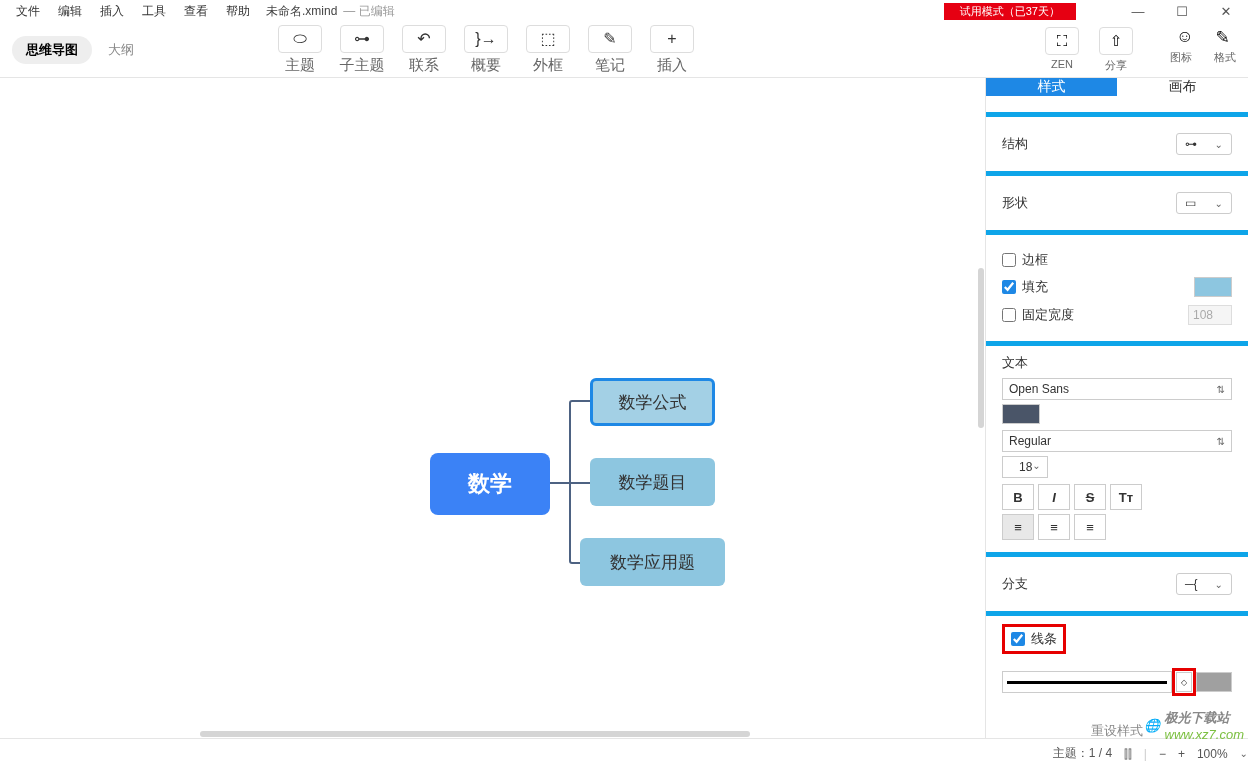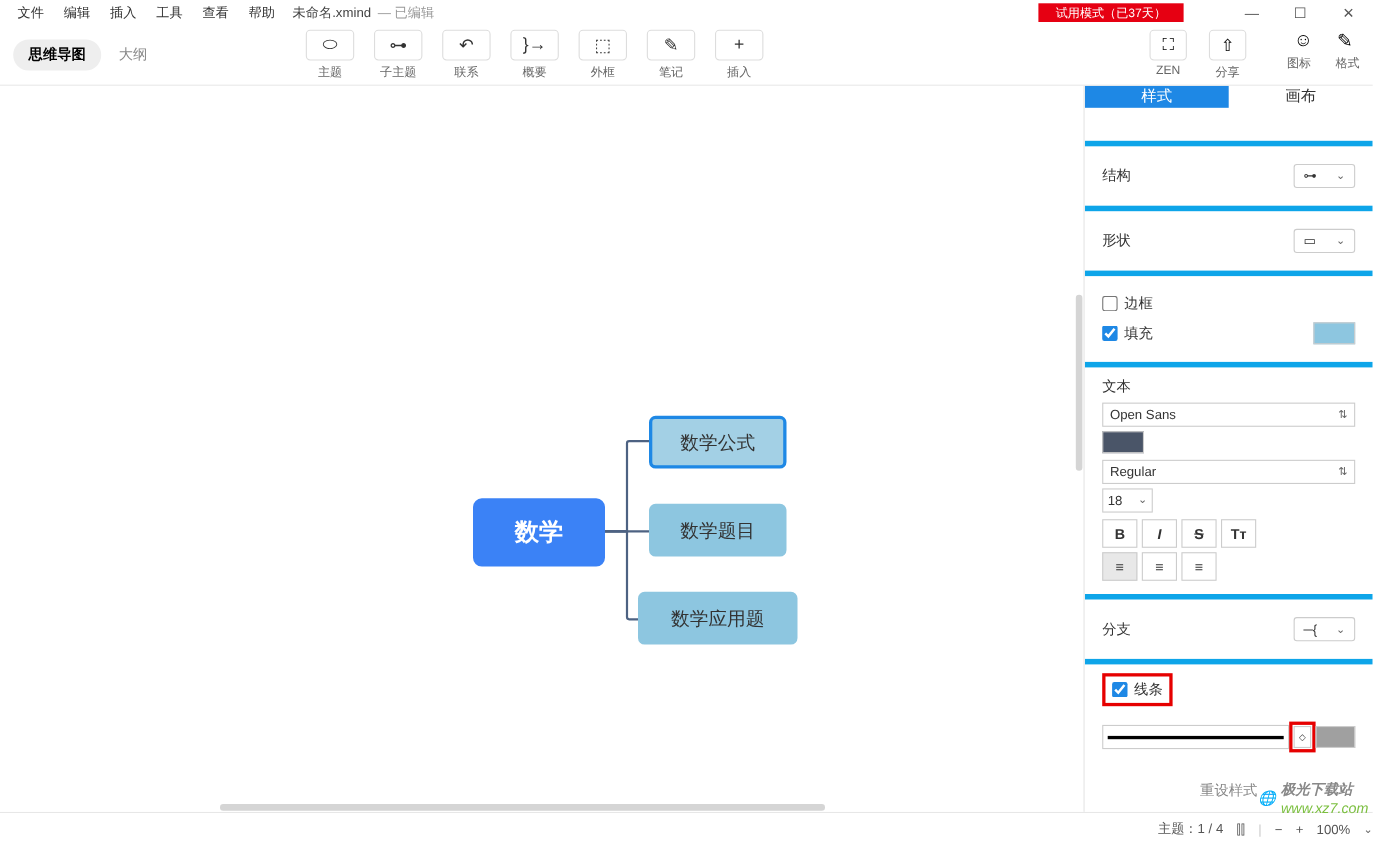--- a/index.html
+++ b/index.html
@@ -13,21 +13,21 @@
 .trial { background: #e60012; color: #fff; font-size: 11px; padding: 1px 16px; }
 .winbtns { display: flex; margin-left: 40px; }
 .winbtns div { width: 44px; height: 22px; display: flex; align-items: center; justify-content: center; color: #555; font-size: 13px; }
 .toolbar { height: 56px; border-bottom: 1px solid #e5e5e5; display: flex; align-items: center; padding: 0 12px; }
 .toolbar-left { display: flex; align-items: center; gap: 10px; }
 .pill { background: #eee; border-radius: 14px; padding: 5px 14px; font-size: 13px; font-weight: bold; }
 .outline { color: #888; font-size: 13px; margin-left: 6px; }
 .toolbar-center { display: flex; gap: 10px; margin-left: 140px; }
 .tbbtn { display: flex; flex-direction: column; align-items: center; width: 52px; }
 .tbbtn .box { width: 44px; height: 28px; border: 1px solid #ddd; border-radius: 4px; display: flex; align-items: center; justify-content: center; font-size: 16px; color: #333; }
-.tbbtn .lbl { font-size: 11px; color: #666; margin-top: 3px; }
+.tbbtn .lbl { font-size: 15px; color: #666; margin-top: 3px; }
 .toolbar-right { margin-left: auto; display: flex; gap: 14px; }
 .rbtn { display: flex; flex-direction: column; align-items: center; width: 40px; }
 .rbtn .box { width: 34px; height: 28px; border: 1px solid #ddd; border-radius: 4px; display: flex; align-items: center; justify-content: center; font-size: 15px; }
 .rbtn .lbl { font-size: 11px; color: #666; margin-top: 3px; }
 .righttabs { margin-left: 20px; display: flex; flex-direction: column; align-items: center; gap: 2px;}
 .righttabs-row { display:flex; gap:22px;}
 .righttabs .ic { font-size: 17px; }
 .righttabs .lb { font-size: 11px; color: #666; }
 .mainrow { display: flex; height: 660px; }
 .canvas { flex: 1; background: #fff; position: relative; border-right: 1px solid #e5e5e5; }
@@ -51,21 +51,21 @@
 .sel-box { border: 1px solid #ccc; border-radius: 3px; padding: 3px 8px; display: flex; align-items: center; gap: 6px; font-size: 12px; min-width: 56px; justify-content: space-between;}
 .chev { font-size: 10px; color: #666; }
 .swatch { width: 38px; height: 20px; background: #8dc6e0; border:1px solid #ccc;}
 .swatch.dark { background: #4a5568; }
 .swatch.gray { background: #a0a0a0; width: 36px;}
 .check { display: flex; align-items: center; gap: 6px; font-size: 13px; }
 .check input { width: 14px; height: 14px; accent-color:#1e88e5;}
 .numbox { width: 44px; border: 1px solid #ddd; padding: 2px 4px; font-size: 12px; background:#f5f5f5; color:#aaa;}
 .fontrow { display: flex; gap: 4px; margin: 6px 0; flex-direction: column; }
 .fontsel { flex: 1; border: 1px solid #ccc; padding: 3px 6px; font-size: 12px; display: flex; justify-content: space-between; align-items: center; }
-.sizebox { width: 46px; border: 1px solid #ccc; padding: 3px 4px; font-size: 12px; display:flex; justify-content:space-between;}
+.sizebox { width: 46px; border: 1px solid #ccc; padding: 3px 16px; font-size: 12px; display:flex; justify-content:space-between;}
 .btnrow { display: flex; gap: 4px; margin: 4px 0; }
 .sqbtn { width: 32px; height: 26px; border: 1px solid #ccc; display: flex; align-items: center; justify-content: center; font-size: 13px; font-weight: bold; }
 .sqbtn.sel { background:#e8e8e8;}
 .hilite { border: 3px solid #e60000; padding: 3px 6px; display: inline-flex; }
 .linebar { flex:1; height: 3px; background: #000; margin: 0 4px;}
 .spinner { width: 16px; height: 20px; border: 1px solid #ccc; display:flex; flex-direction:column; font-size:8px; align-items:center; justify-content:center;}
 .reset-row { text-align:center; color:#888; font-size:13px; padding:10px 0;}
 
 .statusbar { height: 30px; border-top: 1px solid #e5e5e5; display: flex; align-items: center; justify-content: flex-end; padding: 0 0; font-size: 12px; color: #555; gap: 12px; }
 .statusbar .sep { color: #ccc; }
@@ -198,20 +198,27 @@
             <span>边框</span>
           </label>
         </div>
       <div class="prow">
           <label class="check">
             <input type="checkbox" checked="" style="">
             <span>填充</span>
           </label>
           <div class="swatch"></div>
         </div>
+      <div class="prow">
+          <label class="check">
+            <input type="checkbox" style="">
+            <span>固定宽度</span>
+          </label>
+          <input class="numbox" readonly="" value="108" style="">
+        </div>
     </div>
     <div class="psection">
       <div style="margin-bottom:6px;">文本</div>
       <div class="fontrow">
         <div class="fontsel">
             <span>Open Sans</span>
             <span class="chev">⇅</span>
           </div>
         <div class="swatch dark"></div>
       </div>

